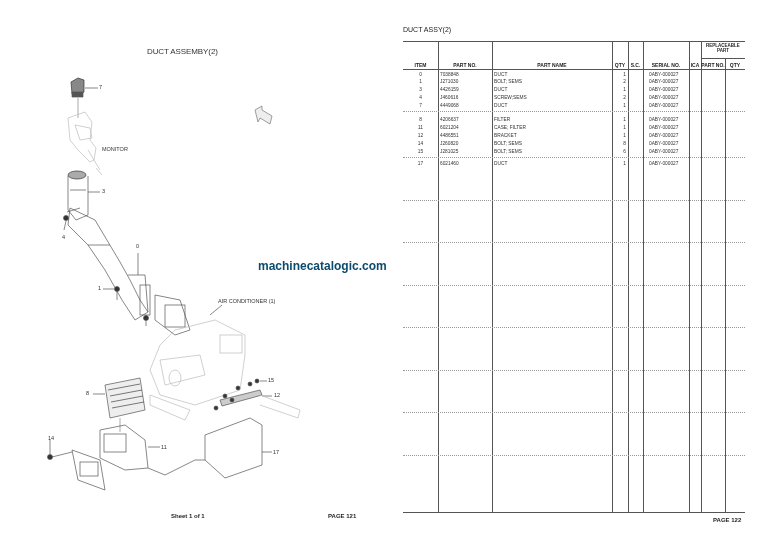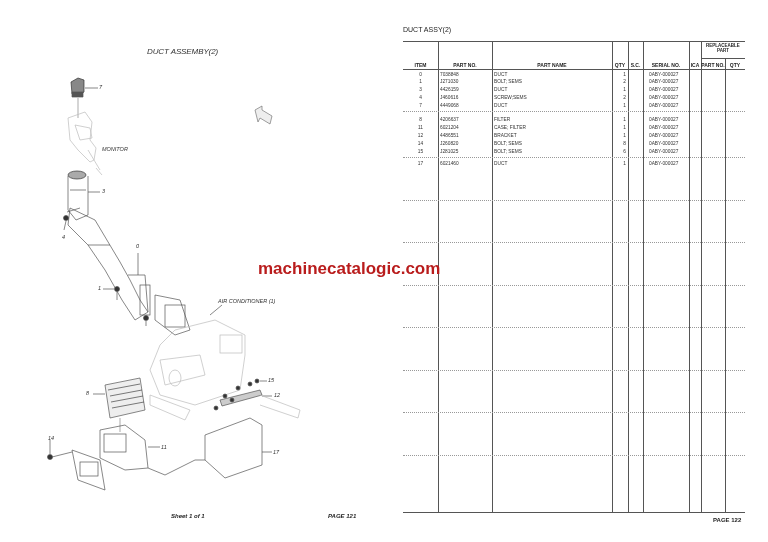--- a/index.html
+++ b/index.html
@@ -1,18 +1,18 @@
 <!DOCTYPE html>
 <html><head>
 <meta charset="utf-8">
 <style>
   html, body { margin: 0; padding: 0; background: #ffffff; }
   body { width: 768px; height: 542px; position: relative; overflow: hidden; font-family: "Liberation Sans", sans-serif; color: #222; }
   .page { position: absolute; top: 0; height: 542px; background: #fff; }
-  .page-left { left: 0; width: 384px; font-style: italic; }
+  .page-left { left: 0; width: 384px; }
 
   .diagram-title { position: absolute; left: 147px; top: 47px; font-size: 8px; color: #333; letter-spacing: -0.1px; }
   .diagram { position: absolute; left: 0; top: 0; width: 384px; height: 542px; }
   .callout { position: absolute; font-size: 5.5px; color: #333; }
   .sheet-label { position: absolute; left: 171px; top: 513px; font-size: 6px; font-weight: bold; color: #222; }
   .page-num-left { position: absolute; left: 328px; top: 513px; font-size: 6px; font-weight: bold; color: #222; }
 
   .right-title { position: absolute; left: 403px; top: 26px; font-size: 7px; color: #222; }
   .table-wrap { position: absolute; left: 403px; top: 41px; width: 342px; height: 470px; border-top: 1.5px solid #555; border-bottom: 1.5px solid #555; }
   .vline { position: absolute; top: 0; bottom: 0; width: 0; border-left: 1px solid #555; }
@@ -22,21 +22,21 @@
   .row { position: absolute; left: 0; width: 342px; height: 7px; font-size: 4.8px; line-height: 7px; color: #333; }
   .row span { position: absolute; top: 0; white-space: nowrap; }
   .c-item { left: 0; width: 35px; text-align: center; }
   .c-part { left: 37px; }
   .c-name { left: 91px; }
   .c-qty { left: 209px; width: 14px; text-align: right; }
   .c-serial { left: 246px; }
   .dotted { position: absolute; left: 0; right: 0; border-top: 1px dotted #999; }
   .page-num-right { position: absolute; left: 713px; top: 517px; font-size: 6px; font-weight: bold; color: #222; }
 
-  .watermark { position: absolute; left: 258px; top: 259px; font-size: 17px; font-weight: bold; color: #b91c1c; letter-spacing: 0px; }
+  .watermark { position: absolute; left: 258px; top: 259px; font-size: 12px; font-weight: bold; color: #0c4a6e; letter-spacing: 0px; }
 </style>
 </head>
 <body>
 
 <div class="page page-left">
   <div class="diagram-title">DUCT ASSEMBY(2)</div>
 
   <svg class="diagram" viewBox="0 0 384 542" xmlns="http://www.w3.org/2000/svg" fill="none" stroke="#555" stroke-width="0.7">
 
     <g>

